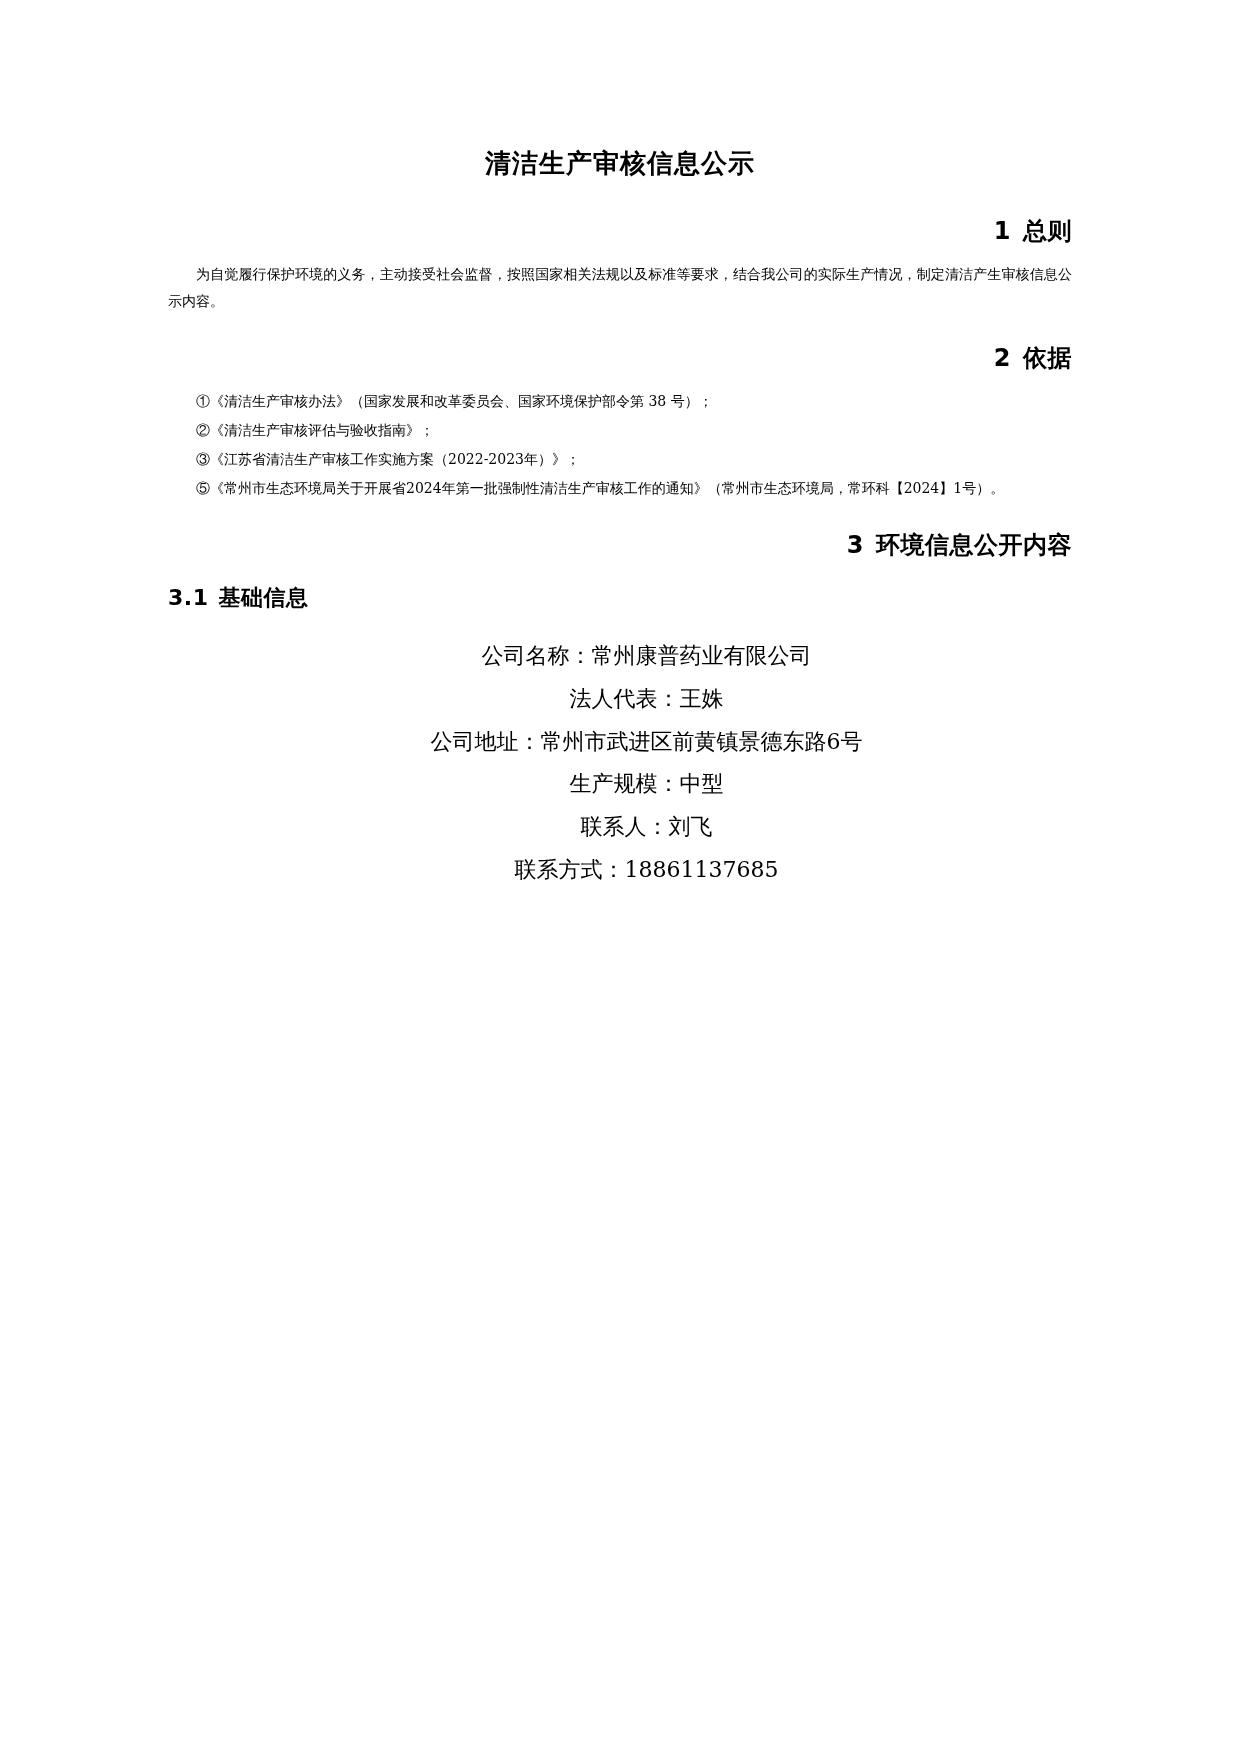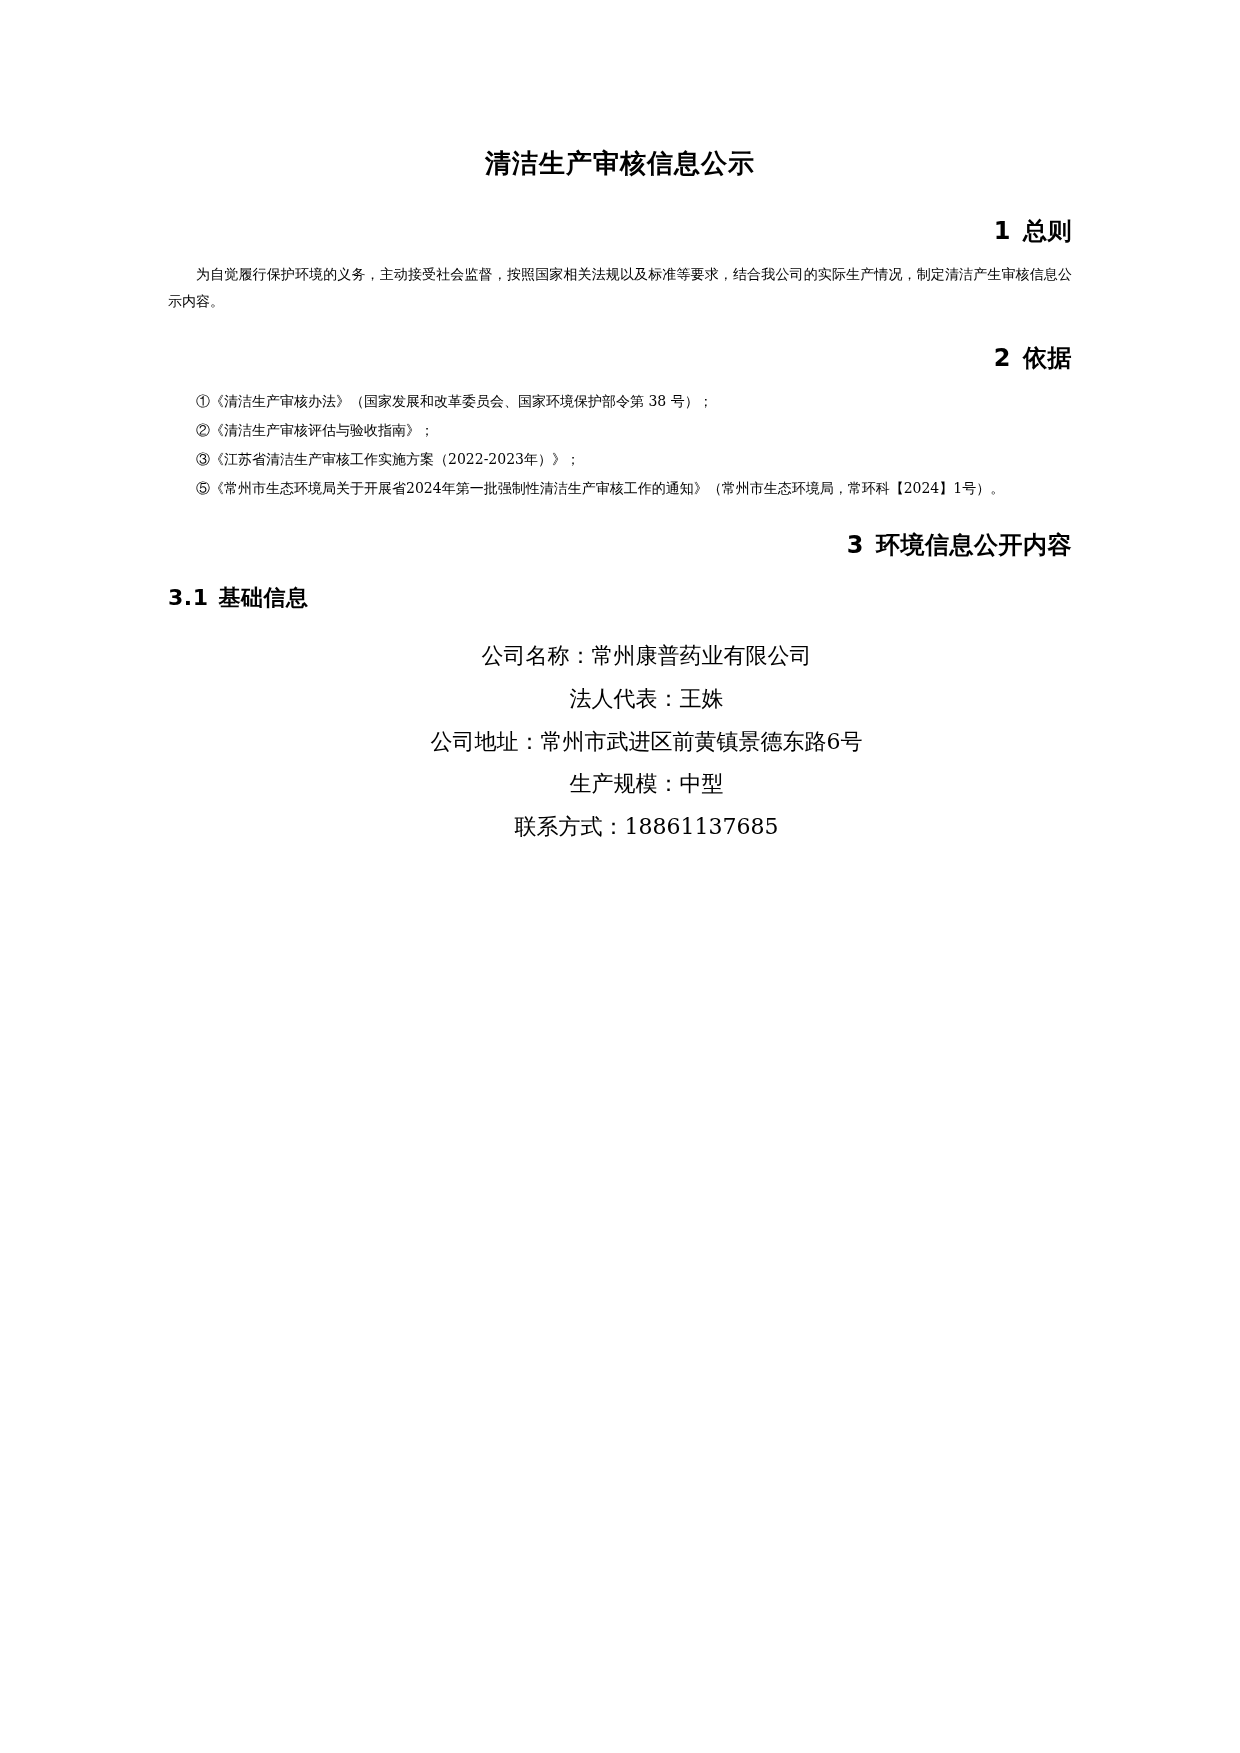--- a/index.html
+++ b/index.html
@@ -102,16 +102,17 @@
 
   <div class="h2">
     <span class="num">3.1</span><span>基础信息</span>
   </div>
 
   <ul class="info-list">
     <li><span class="label">公司名称：</span><span class="value">常州康普药业有限公司</span></li>
     <li><span class="label">法人代表：</span><span class="value">王姝</span></li>
     <li><span class="label">公司地址：</span><span class="value">常州市武进区前黄镇景德东路6号</span></li>
     <li><span class="label">生产规模：</span><span class="value">中型</span></li>
+    <li><span class="label">联系人：</span><span class="value">刘飞</span></li>
     <li><span class="label">联系方式：</span><span class="value">18861137685</span></li>
   </ul>
 
 </div>
 
 </body></html>

